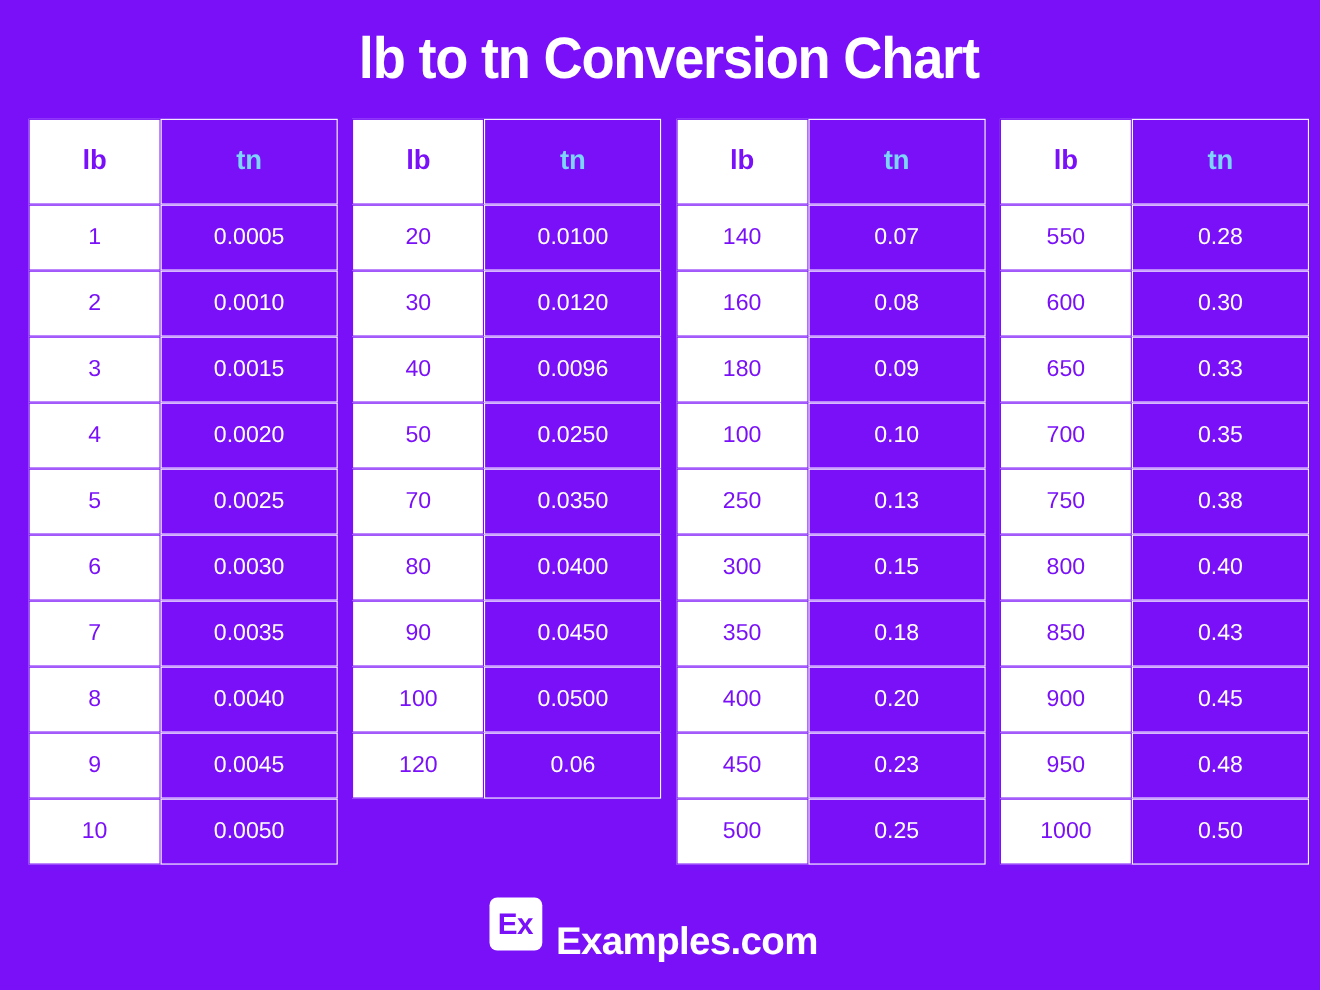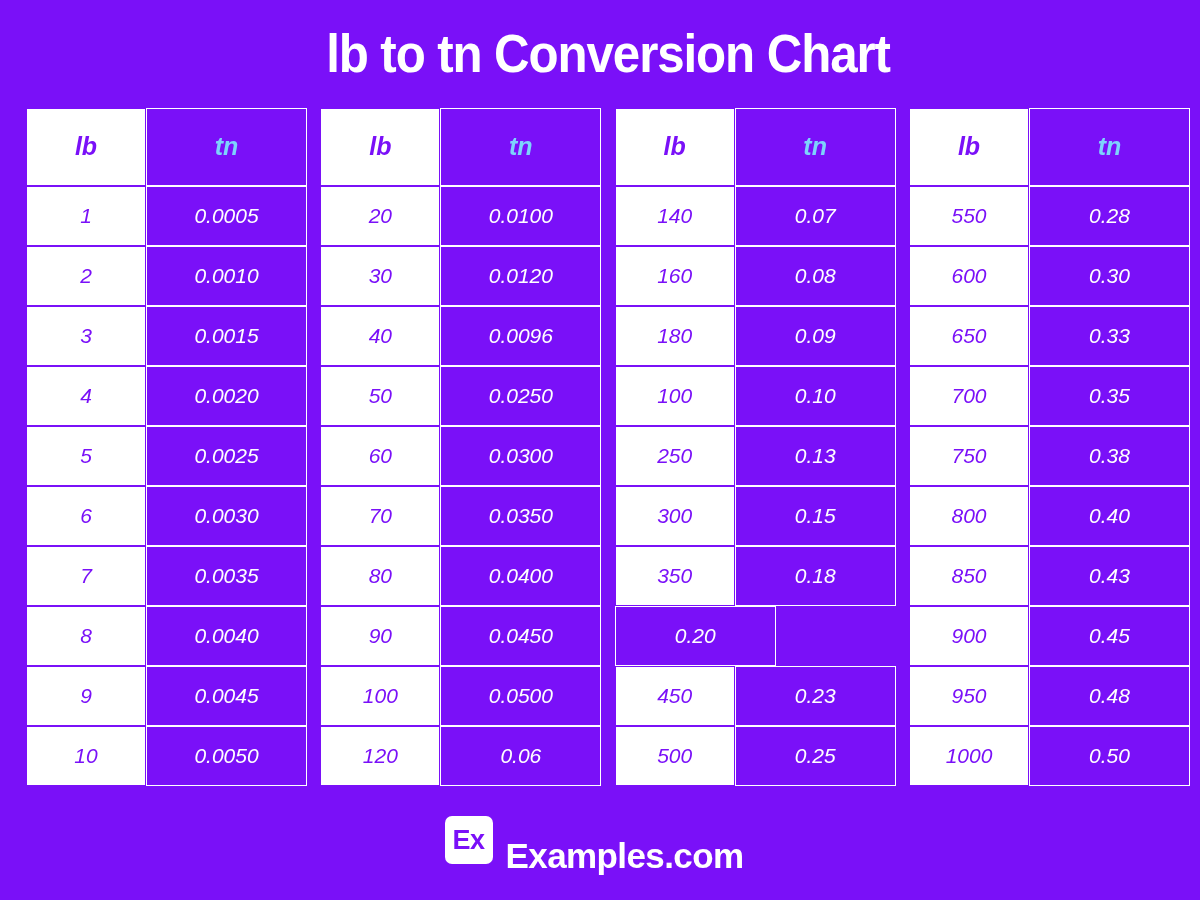--- a/index.html
+++ b/index.html
@@ -54,21 +54,20 @@
 
   .conv-table {
     width: 281px;
     display: flex;
     flex-direction: column;
   }
 
   .row {
     display: flex;
     width: 100%;
-    font-style: italic;
   }
 
   .cell {
     display: flex;
     align-items: center;
     justify-content: center;
     height: 60px;
     font-size: 21px;
     line-height: 1;
   }
@@ -205,24 +204,20 @@
         </div>
         <div class="row">
           <div class="cell lb">40</div>
           <div class="cell tn">0.0096</div>
         </div>
         <div class="row">
           <div class="cell lb">50</div>
           <div class="cell tn">0.0250</div>
         </div>
         <div class="row">
-          <div class="cell lb">60</div>
-          <div class="cell tn">0.0300</div>
-        </div>
-        <div class="row">
           <div class="cell lb">70</div>
           <div class="cell tn">0.0350</div>
         </div>
         <div class="row">
           <div class="cell lb">80</div>
           <div class="cell tn">0.0400</div>
         </div>
         <div class="row">
           <div class="cell lb">90</div>
           <div class="cell tn">0.0450</div>
@@ -263,20 +258,21 @@
         </div>
         <div class="row">
           <div class="cell lb">300</div>
           <div class="cell tn">0.15</div>
         </div>
         <div class="row">
           <div class="cell lb">350</div>
           <div class="cell tn">0.18</div>
         </div>
         <div class="row">
+          <div class="cell lb">400</div>
           <div class="cell tn">0.20</div>
         </div>
         <div class="row">
           <div class="cell lb">450</div>
           <div class="cell tn">0.23</div>
         </div>
         <div class="row">
           <div class="cell lb">500</div>
           <div class="cell tn">0.25</div>
         </div>

